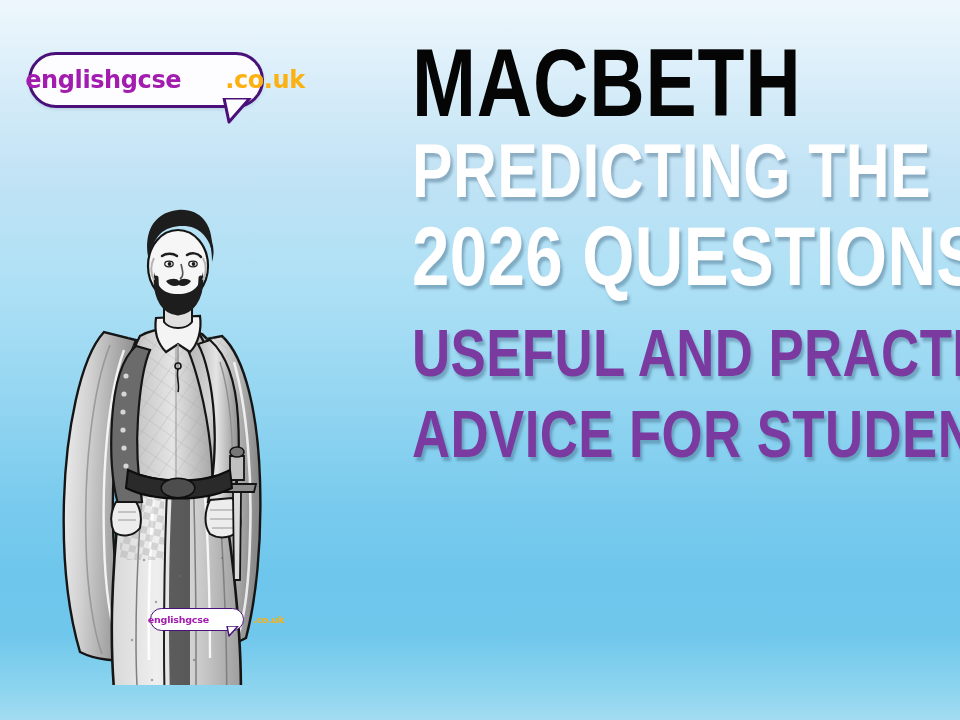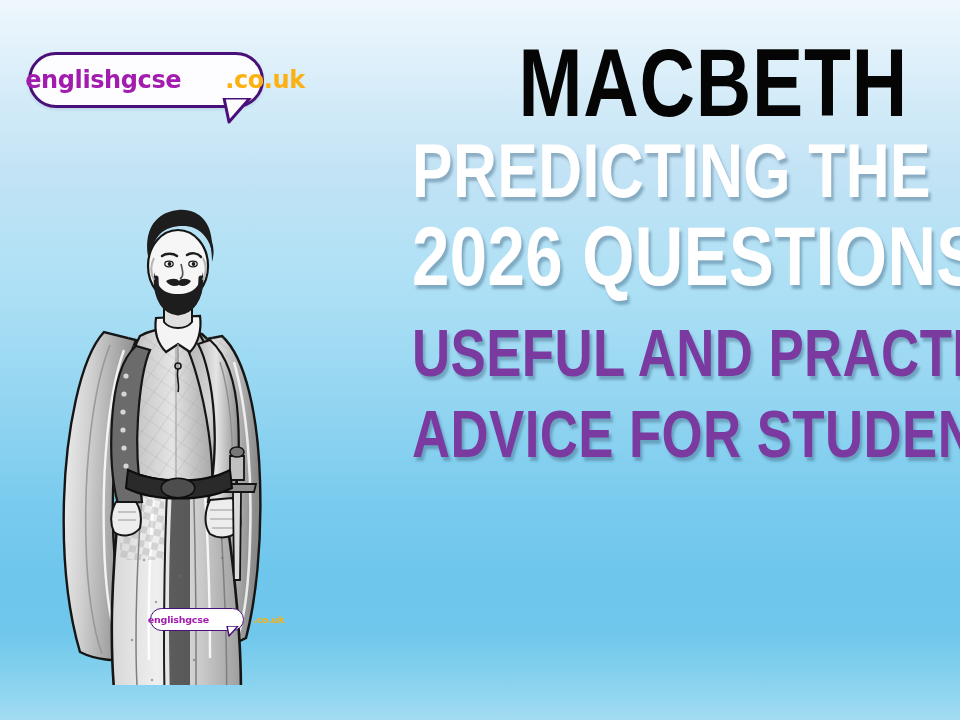--- a/index.html
+++ b/index.html
@@ -110,21 +110,21 @@
     height: 545px;
   }
   #figure svg { display: block; width: 100%; height: 100%; }
 
   
   #title-block {
     position: absolute;
     right: 52px;
     top: 36px;
     width: 620px;
-    text-align: right;
+    text-align: left;
   }
   .tline {
     font-family: "Liberation Sans Narrow", "Liberation Sans", sans-serif;
     font-weight: 700;
     text-transform: uppercase;
     white-space: nowrap;
     line-height: 0.98;
     transform-origin: right center;
     display: block;
   }

